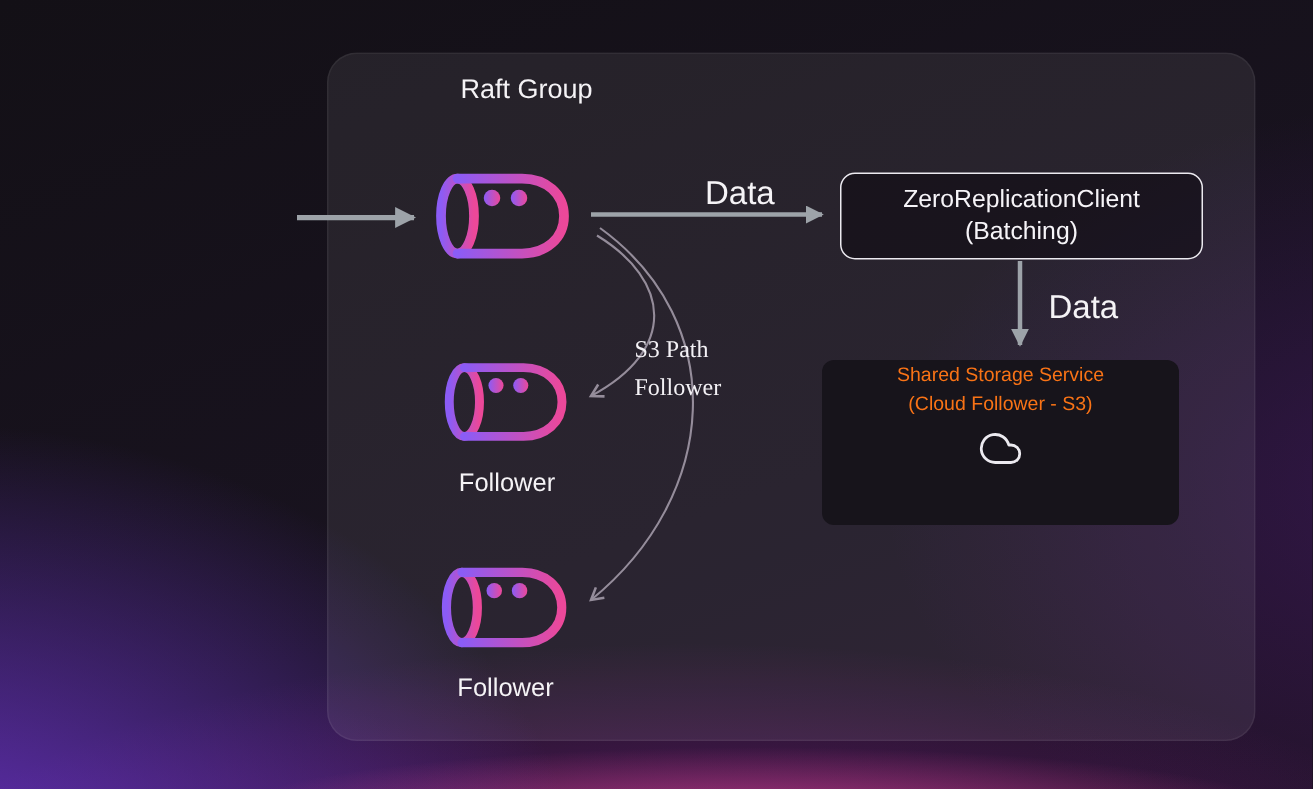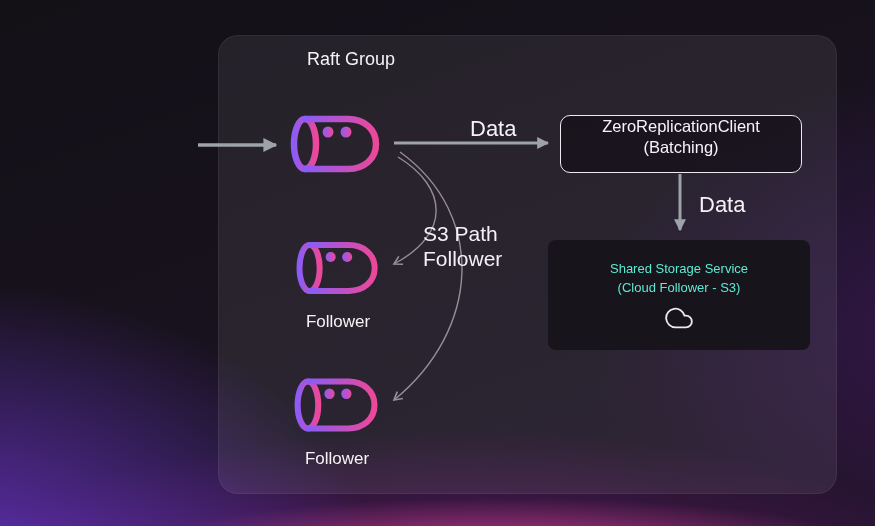--- a/index.html
+++ b/index.html
@@ -27,34 +27,34 @@
   .label{color:#f5f3f6;white-space:nowrap;}
   .raft-title{left:307px;top:49px;font-size:18px;}
   .client-label{left:16px;top:133px;font-size:17.5px;}
   .node-label{font-size:17px;text-align:center;}
   .leader-label{left:288px;top:181px;width:96px;}
   .follower1-label{left:294px;top:312px;width:88px;}
   .follower2-label{left:292px;top:449px;width:90px;}
   .data-label{font-size:22px;}
   .data-top{left:470px;top:116px;}
   .data-right{left:699px;top:192px;}
-  .meta-label{left:423px;top:221px;font-size:21px;line-height:25px;color:#f3f1f5;}
+  .meta-label{left:423px;top:221px;font-size:16px;line-height:25px;color:#f3f1f5;font-family:Liberation Serif, serif;}
   .meta-label span{display:block;}
   .zrc-box{
     left:560px;top:115px;width:240px;height:56px;
     border:1.5px solid #eceaf0;border-radius:10px;
     background:rgba(12,9,16,0.55);
-    display:flex;flex-direction:column;align-items:center;justify-content:flex-start;
+    display:flex;flex-direction:column;align-items:center;justify-content:center;
     color:#f6f4f8;font-size:16.5px;line-height:21px;text-align:center;
   }
   .storage-box{
-    left:548px;top:240px;width:262px;height:110px;
+    left:548px;top:240px;width:238px;height:110px;
     background:#17141b;border-radius:8px;
-    display:flex;flex-direction:column;align-items:center;justify-content:center;
-    color:#5eead4;font-size:13px;line-height:19px;text-align:center;
+    display:flex;flex-direction:column;align-items:center;
+    color:#f97316;font-size:13px;line-height:19px;text-align:center;
   }
   .storage-box .cloud-wrap{margin-top:7px;height:28px;}
   .overlay{left:0;top:0;width:875px;height:526px;pointer-events:none;}
   .cyl{display:block;}
   .cyl-leader{left:288px;top:111px;width:96px;height:66px;}
   .cyl-f1{left:294px;top:238px;width:88px;height:60px;}
   .cyl-f2{left:292px;top:374px;width:90px;height:62px;}
 </style>
 </head>
 <body>

